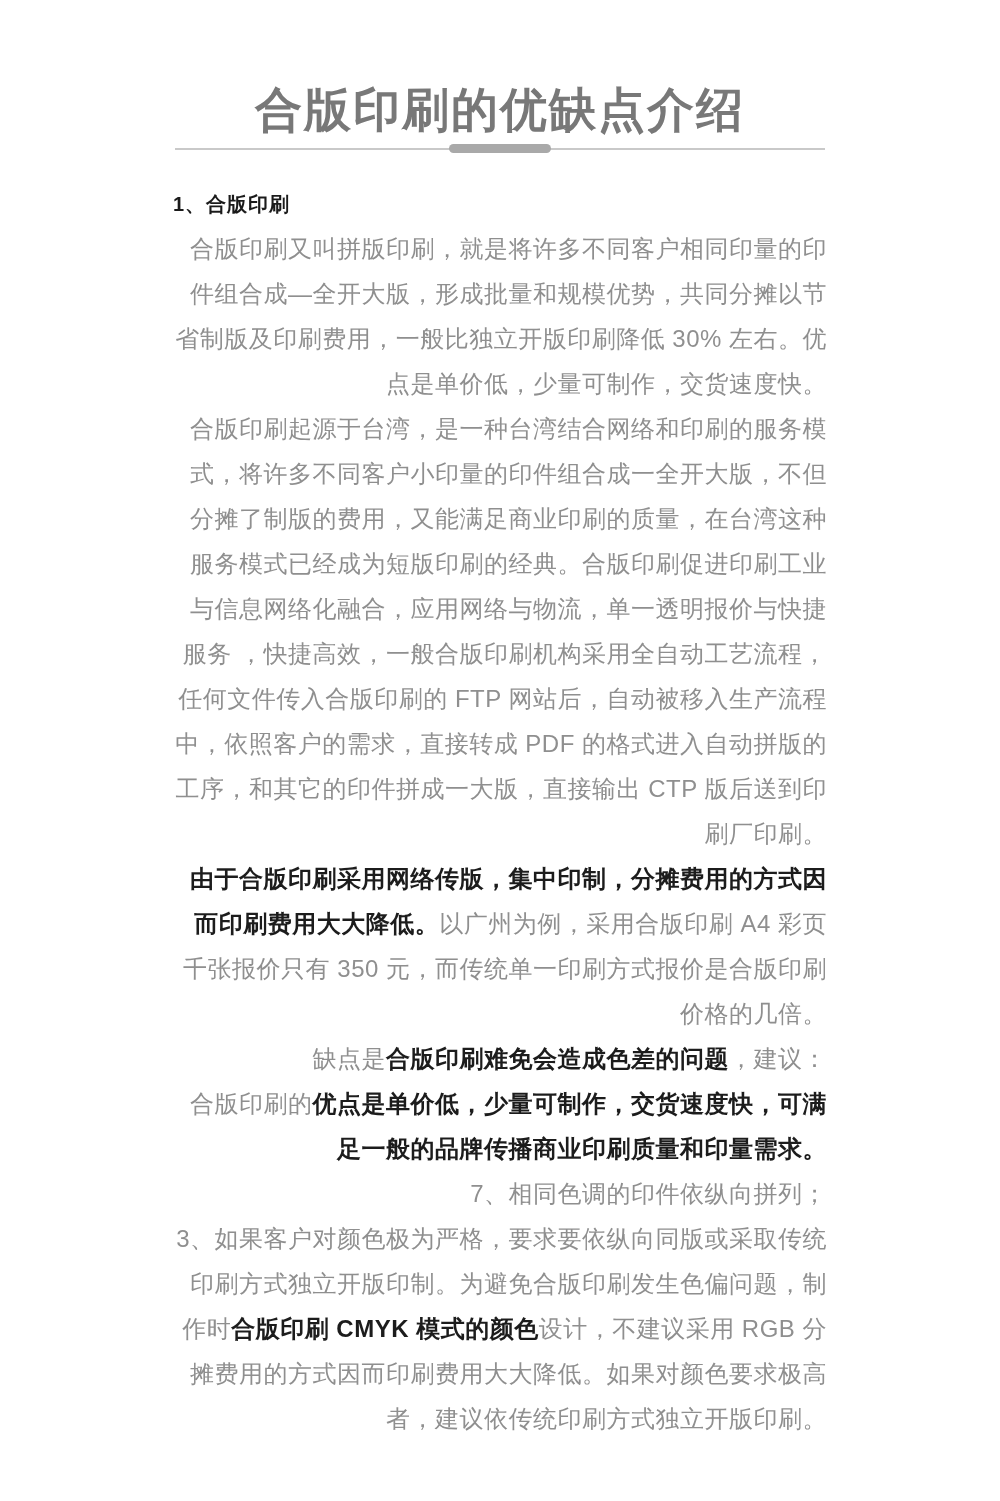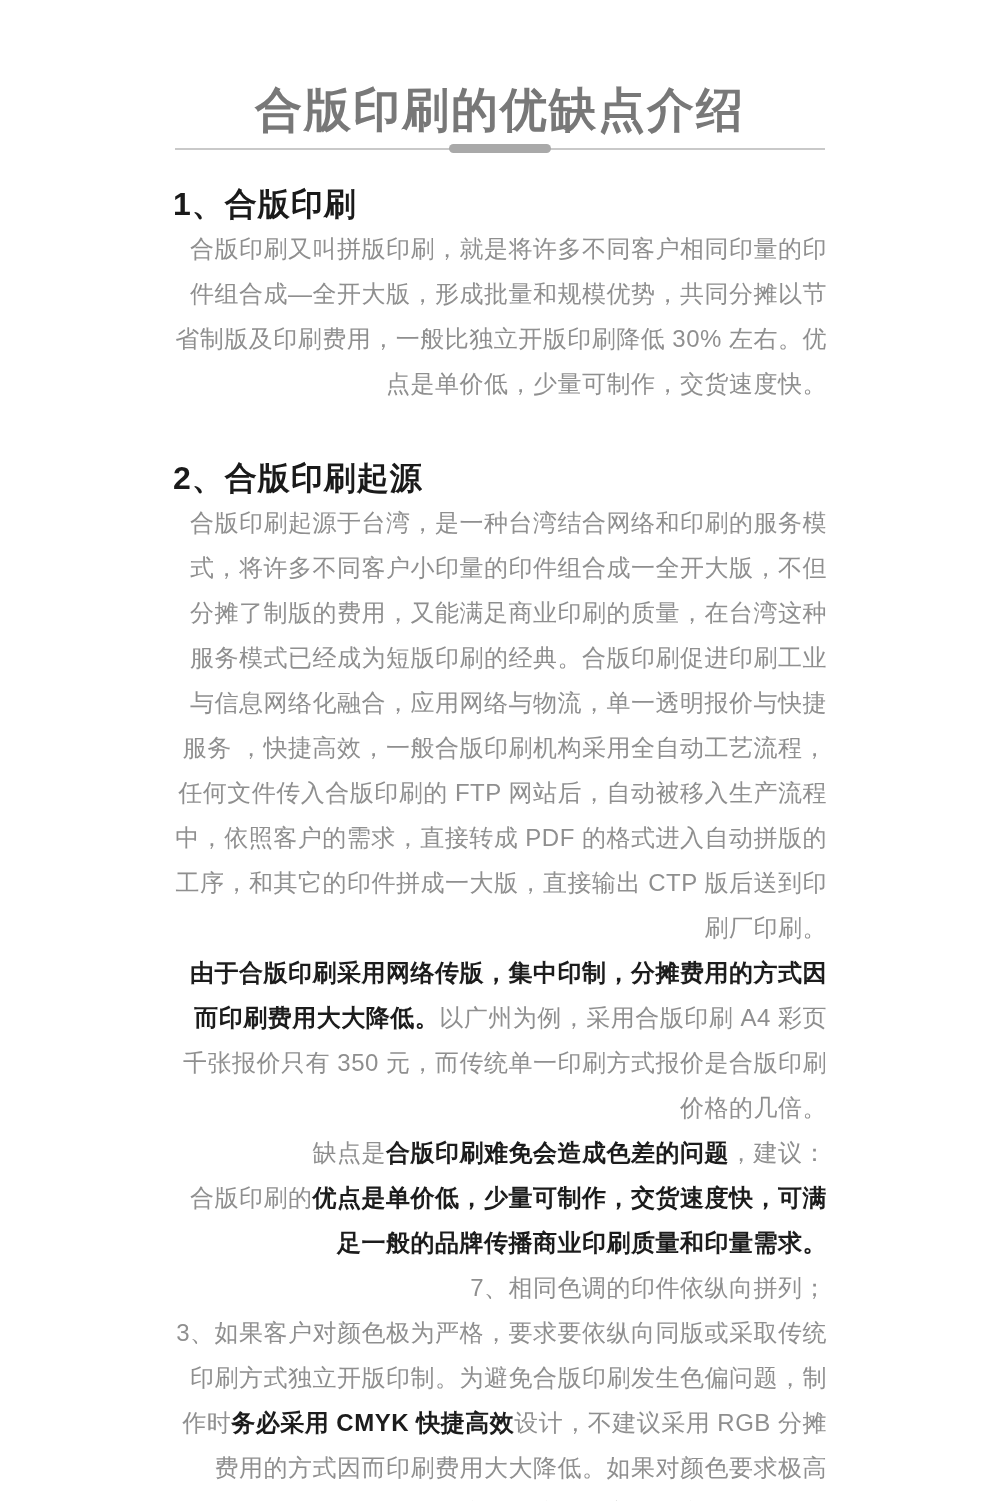--- a/index.html
+++ b/index.html
@@ -44,21 +44,21 @@
     position: absolute;
     left: 50%;
     top: 0;
     transform: translateX(-50%);
     width: 102px;
     height: 9px;
     border-radius: 5px;
     background: var(--divider-block, #a9a9a9);
   }
   .section-heading {
-    font-size: 32px;
+    font-size: 20px;
     line-height: 36px;
     font-weight: 700;
     letter-spacing: 1px;
     color: var(--heading, #1a1a1a);
     margin: 54px 0 4px 0;
   }
   .section:first-child .section-heading {
     margin-top: 33px;
   }
   .body-paragraph {
@@ -83,24 +83,23 @@
   <div class="divider">
     <span class="divider-line"></span>
     <span class="divider-knob"></span>
   </div>
   <div id="sections">
       <section class="section">
         <h2 class="section-heading">1、合版印刷</h2>
         <p class="body-paragraph"><span class="run">合版印刷又叫拼版印刷，就是将许多不同客户相同印量的印件组合成—全开大版，形成批量和规模优势，共同分摊以节省制版及印刷费用，一般比独立开版印刷降低 30% 左右。优点是单价低，少量可制作，交货速度快。</span></p>
       </section>
       <section class="section">
-        <h2 class="section-heading">2、合版印刷起源</h2>
         <p class="body-paragraph"><span class="run">合版印刷起源于台湾，是一种台湾结合网络和印刷的服务模式，将许多不同客户小印量的印件组合成一全开大版，不但分摊了制版的费用，又能满足商业印刷的质量，在台湾这种服务模式已经成为短版印刷的经典。合版印刷促进印刷工业与信息网络化融合，应用网络与物流，单一透明报价与快捷服务 ，快捷高效，一般合版印刷机构采用全自动工艺流程，任何文件传入合版印刷的 FTP 网站后，自动被移入生产流程中，依照客户的需求，直接转成 PDF 的格式进入自动拼版的工序，和其它的印件拼成一大版，直接输出 CTP 版后送到印刷厂印刷。</span></p>
       </section>
       <section class="section">
         <p class="body-paragraph"><span class="run bold">由于合版印刷采用网络传版，集中印制，分摊费用的方式因而印刷费用大大降低。</span><span class="run">以广州为例，采用合版印刷 A4 彩页千张报价只有 350 元，而传统单一印刷方式报价是合版印刷价格的几倍。</span></p>
         <p class="body-paragraph"><span class="run">缺点是</span><span class="run bold">合版印刷难免会造成色差的问题</span><span class="run">，建议：</span></p>
         <p class="body-paragraph"><span class="run">合版印刷的</span><span class="run bold">优点是单价低，少量可制作，交货速度快，可满足一般的品牌传播商业印刷质量和印量需求。</span></p>
         <p class="body-paragraph"><span class="run">7、相同色调的印件依纵向拼列；</span></p>
-        <p class="body-paragraph"><span class="run">3、如果客户对颜色极为严格，要求要依纵向同版或采取传统印刷方式独立开版印制。为避免合版印刷发生色偏问题，制作时</span><span class="run bold">务必采用 CMYK 快捷高效</span><span class="run">设计，不建议采用 RGB 分摊费用的方式因而印刷费用大大降低。如果对颜色要求极高者，建议依传统印刷方式独立开版印刷。</span></p>
+        <p class="body-paragraph"><span class="run">3、如果客户对颜色极为严格，要求要依纵向同版或采取传统印刷方式独立开版印制。为避免合版印刷发生色偏问题，制作时</span><span class="run bold">合版印刷 CMYK 模式的颜色</span><span class="run">设计，不建议采用 RGB 分摊费用的方式因而印刷费用大大降低。如果对颜色要求极高者，建议依传统印刷方式独立开版印刷。</span></p>
       </section>
     </div>
 </div>
 
 </body></html>

